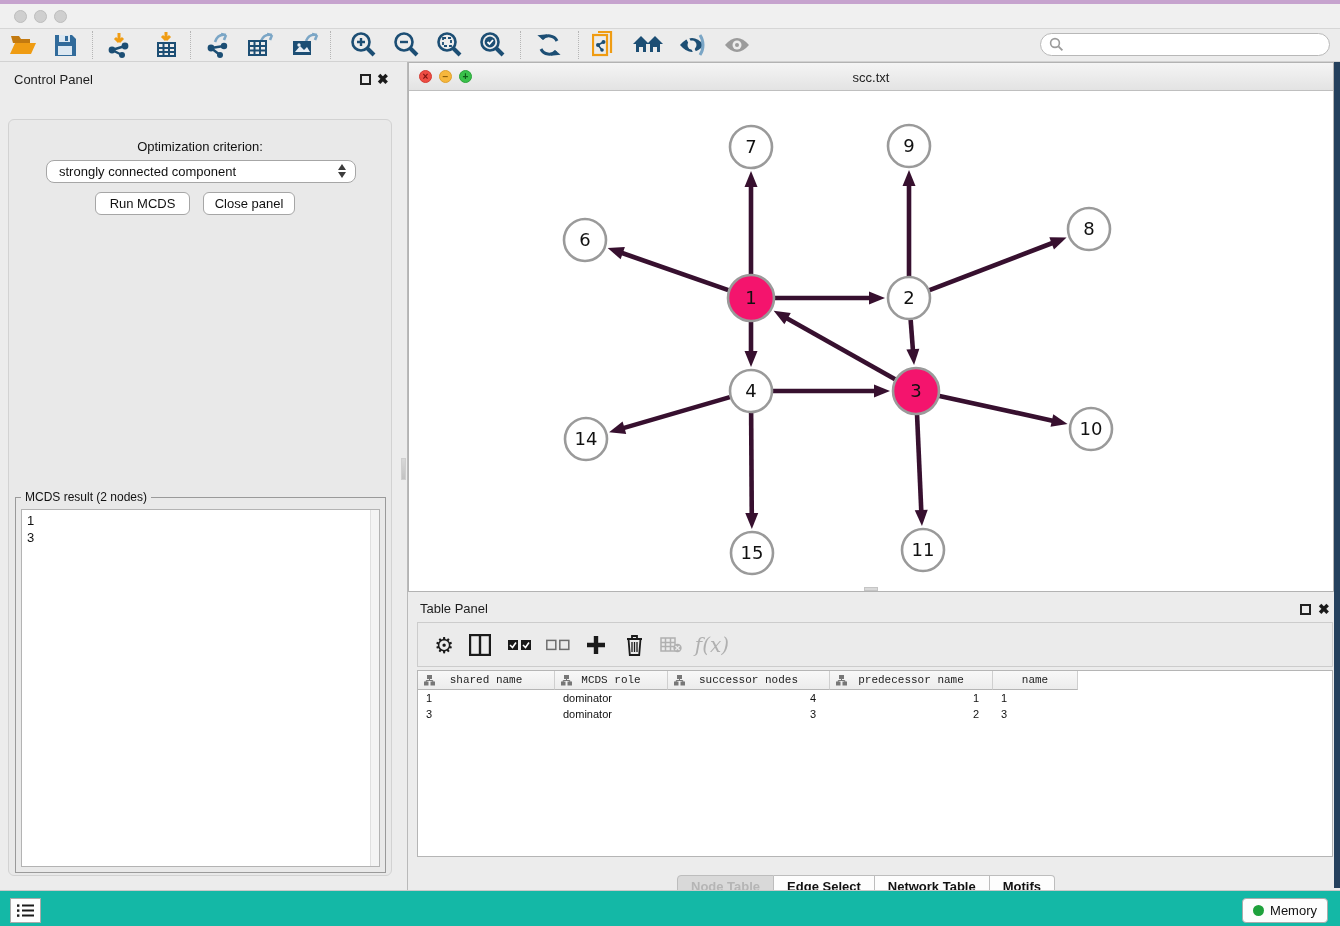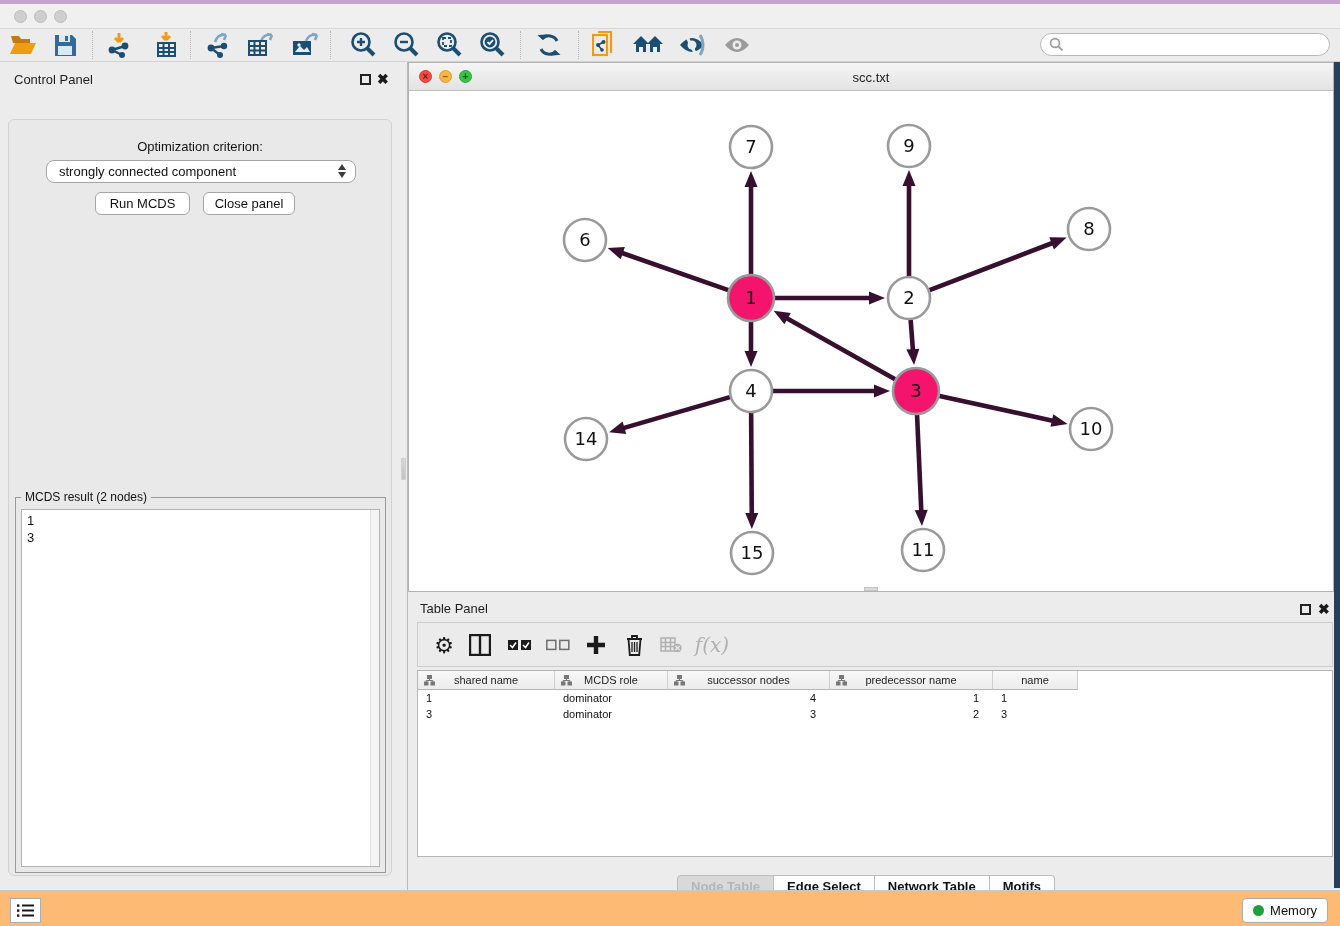--- a/index.html
+++ b/index.html
@@ -58,35 +58,35 @@
   .node-label { font-family:"DejaVu Sans", sans-serif; font-size:18px; fill:#111; }
   #net-bottom-handle { left:455px; top:524px; width:14px; height:4px; background:#d9d9d9; border:1px solid #c5c5c5; }
 
   
   #table-panel { left:408px; top:595px; width:926px; height:293px; background:#ececec; }
   #tp-title { left:12px; top:6px; font-size:13px; color:#1d1d1d; }
   #tp-toolbar { left:9px; top:27px; width:916px; height:45px; background:#ebebeb; border:1px solid #cccccc; }
   .tpt-icon { position:absolute; top:6px; width:32px; height:32px; display:flex; align-items:center; justify-content:center; }
   #fx-label { font-family:"DejaVu Serif", serif; font-style:italic; font-size:20px; color:#b0b0b0; }
   #tp-table { left:9px; top:75px; width:916px; height:187px; background:#fff; border:1px solid #b5b5b5; }
-  #tp-header { display:flex; height:19px; }
+  #tp-header { display:flex; height:19px;font-family:Liberation Mono, monospace; }
   .th-cell { height:19px; background:linear-gradient(#f8f8f8,#ececec); border-right:1px solid #cfcfcf; border-bottom:1px solid #b5b5b5; display:flex; align-items:center; justify-content:center; position:relative; font-size:11px; color:#222; }
   .th-tree-icon { position:absolute; left:6px; top:4px; }
   .tr-row { display:flex; height:16px; }
   .td-cell { font-size:11px; color:#111; padding-top:2px; }
   .al { text-align:left; padding-left:8px; }
   .ar { text-align:right; padding-right:14px; }
   #tp-tabs { left:0; top:280px; width:916px; display:flex; justify-content:center; }
   .tp-tab { height:22px; padding:0 13px; font-size:13px; font-weight:bold; color:#111; background:#fdfdfd; border:1px solid #bdbdbd; border-left:none; display:flex; align-items:center; }
   .tp-tab:first-child { border-left:1px solid #bdbdbd; border-radius:4px 0 0 4px; }
   .tp-tab:last-child { border-radius:0 4px 4px 0; }
   .tp-tab.disabled-active { background:#d9d9d9; color:#b5b5b5; }
 
   
-  #status-bar { left:0; top:890px; width:1340px; height:36px; background:#fdba74; border-top:1px solid #c9c9c9;padding-left:32px; }
+  #status-bar { left:0; top:890px; width:1340px; height:36px; background:#14b8a6; border-top:1px solid #c9c9c9;padding-left:32px; }
   #list-btn { left:10px; top:7px; width:31px; height:25px; background:#fdfdfd; border:1px solid #ababab; display:flex; align-items:center; justify-content:center; }
   #memory-btn { right:12px; top:7px; height:25px; padding:0 10px; background:#fdfdfd; border:1px solid #ababab; border-radius:4px; display:flex; align-items:center; gap:6px; font-size:13px; color:#111; }
   #memory-dot { width:11px; height:11px; border-radius:50%; background:#1ea13c; }
 </style>
 </head>
 <body>
 
 <div id="desktop-strip-top" class="abs"></div>
 <div id="desktop-strip-right" class="abs"></div>
 

